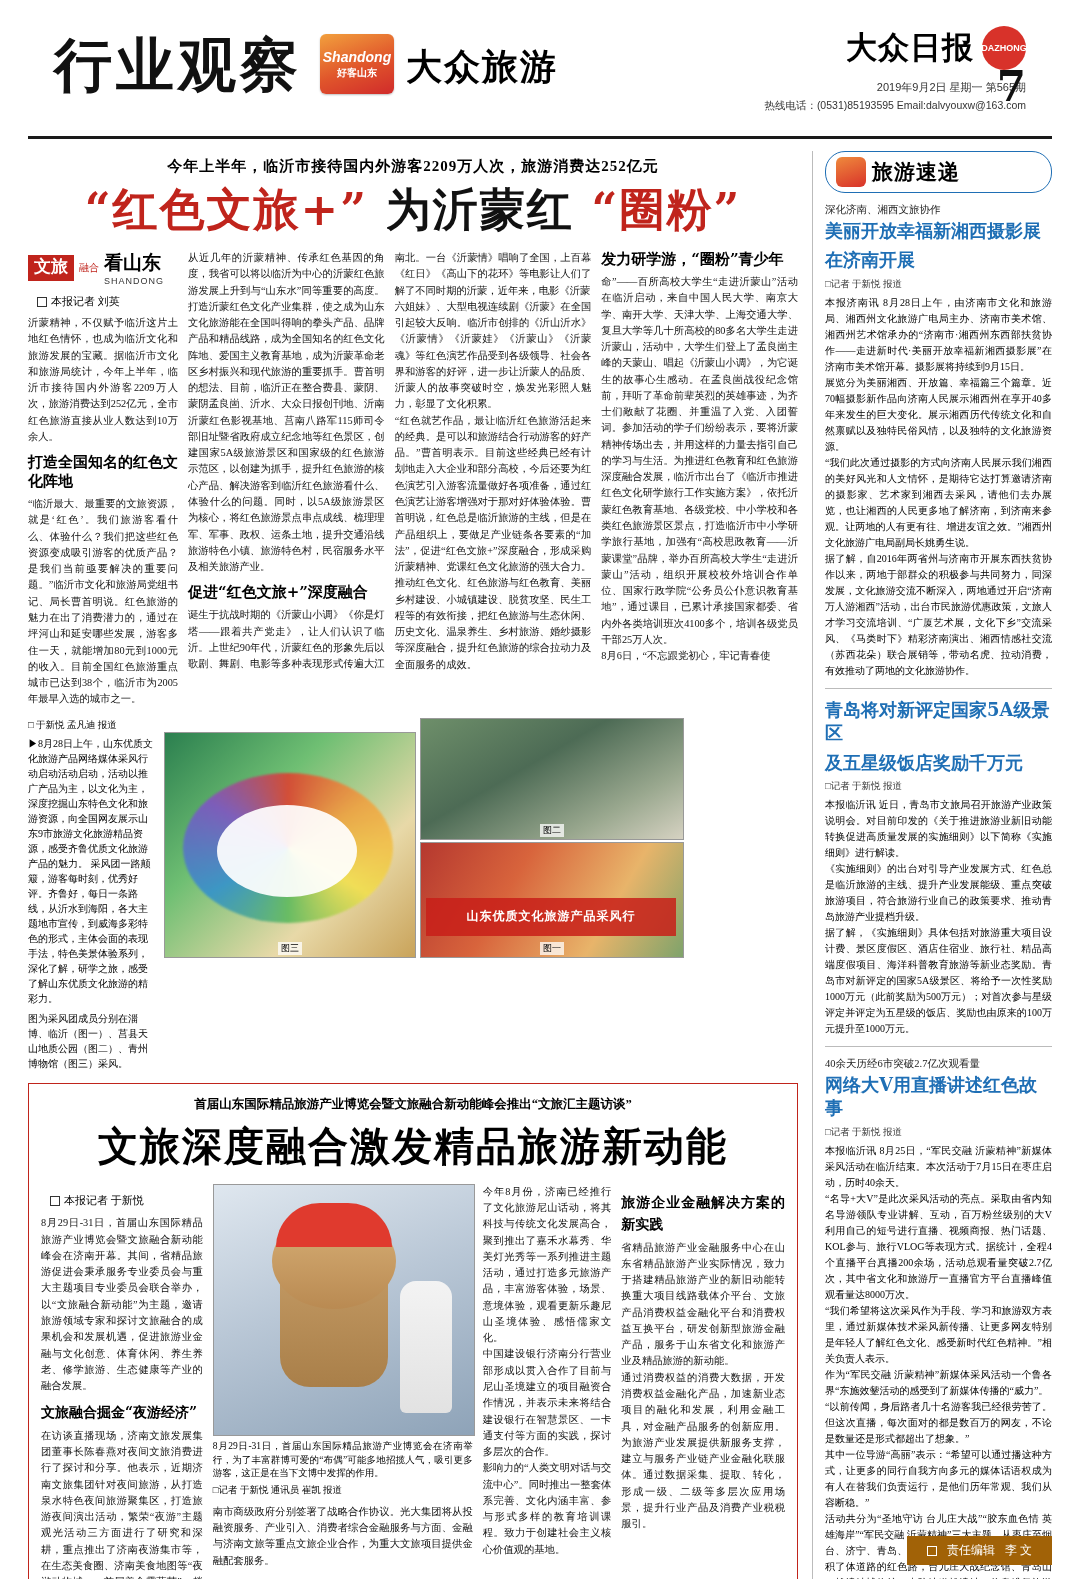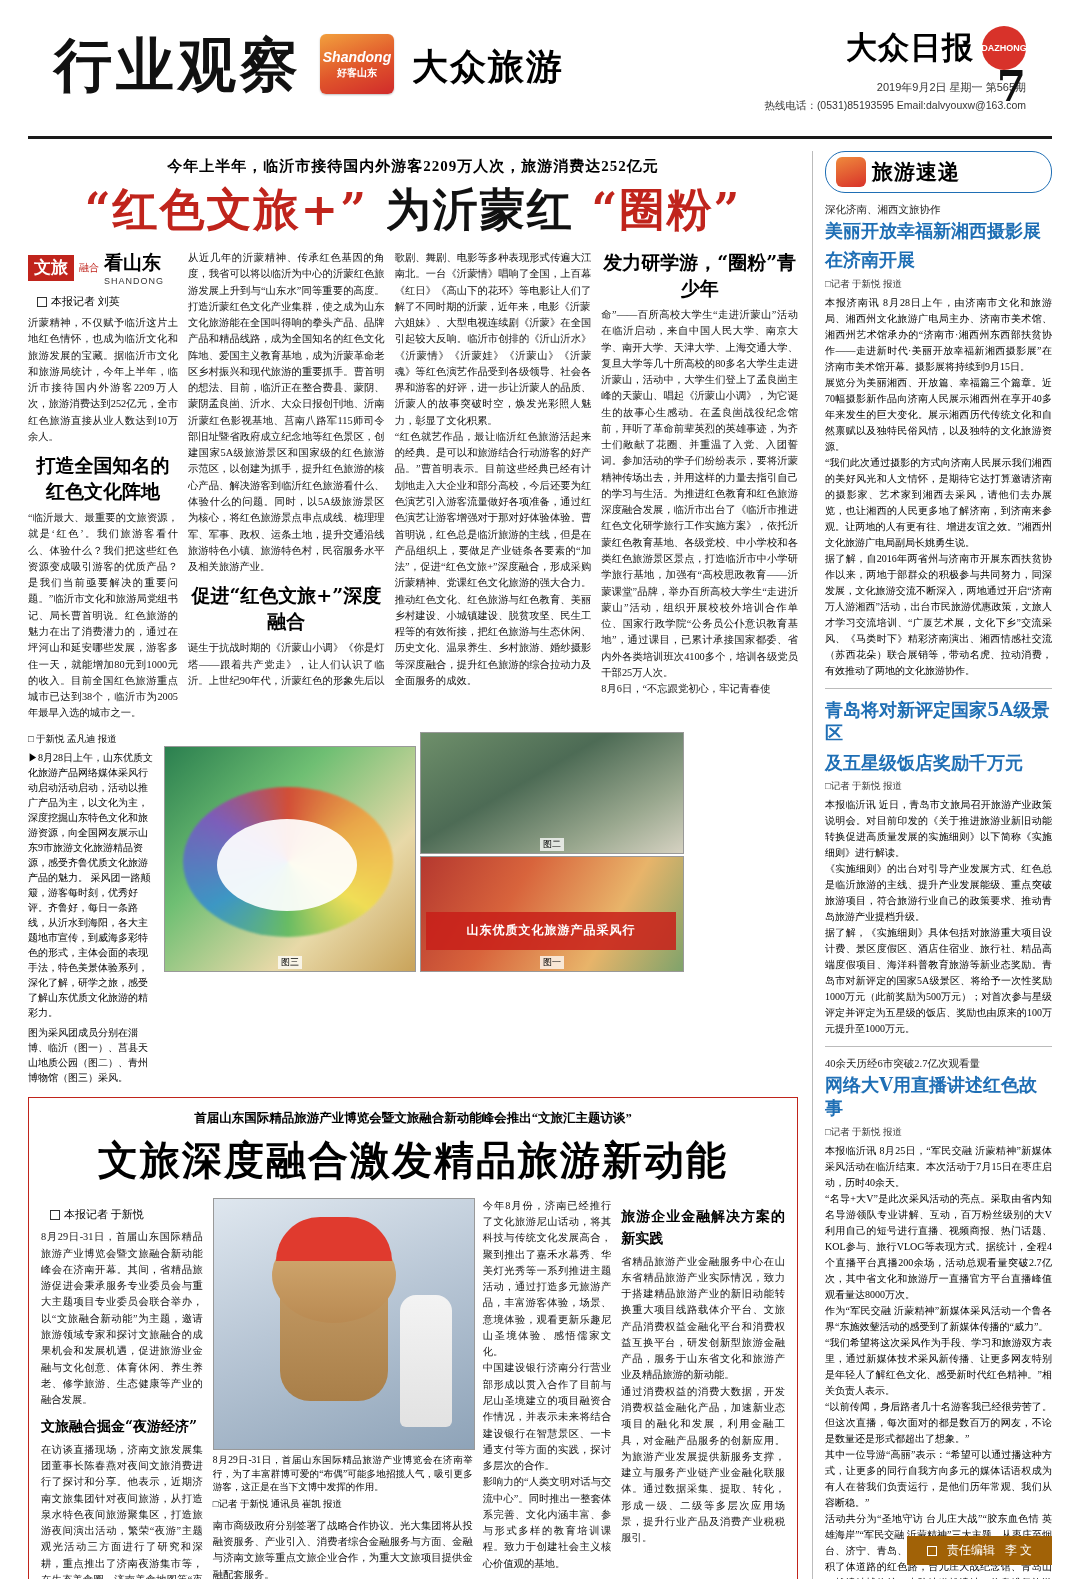--- a/index.html
+++ b/index.html
@@ -22,21 +22,21 @@
   .sd-badge{
     width:74px;height:60px;border-radius:6px;
     background:linear-gradient(160deg,#f2a03d 0%,#e0552b 55%,#d02b2b 100%);
     color:#fff;display:flex;flex-direction:column;align-items:center;justify-content:center;
     font-size:11px;line-height:1.15;font-weight:700;letter-spacing:0;
     box-shadow:0 1px 2px rgba(0,0,0,.25);
   }
   .sd-badge .en{font-family:"Liberation Sans",sans-serif;font-size:14px;font-style:italic;}
   .sd-badge .cn{font-size:10px;margin-top:2px;}
   .mast-sub{
-    font-family:"DejaVu Serif",serif;font-size:36px;font-weight:700;margin-left:18px;letter-spacing:2px;
+    font-family:"DejaVu Serif",serif;font-size:36px;font-weight:700;margin-left:12px;letter-spacing:2px;
     position:relative;top:-2px;
   }
   .mast-right{position:absolute;right:26px;top:26px;text-align:right;}
   .paper-brand{display:flex;align-items:center;justify-content:flex-end;}
   .paper-name{font-family:"DejaVu Serif",serif;font-size:31px;font-weight:700;letter-spacing:1px;}
   .paper-mark{
     width:44px;height:44px;margin-left:8px;border-radius:50%;
     background:#d8322a;color:#fff;display:flex;align-items:center;justify-content:center;
     font-family:"Liberation Sans",sans-serif;font-size:9px;font-weight:700;
   }
@@ -57,27 +57,27 @@
   .lead-head{
     text-align:center;font-family:"DejaVu Serif",serif;font-weight:700;
     font-size:45px;letter-spacing:2px;color:#111;margin:4px 0 10px;
   }
   .lead-head .red{color:#c0241c;}
 
   
   .lead-body{display:flex;gap:10px;margin-top:4px;}
   .lead-left{width:150px;}
   .wl-logo{display:flex;align-items:center;gap:5px;}
-  .wl-box{background:#c0241c;color:#fff;font-size:17px;font-weight:700;padding:4px 6px;line-height:1.1;font-family:Liberation Serif, serif;}
+  .wl-box{background:#c0241c;color:#fff;font-size:17px;font-weight:700;padding:4px 6px;line-height:1.1;font-family:Liberation Mono, monospace;}
   .wl-ronghe{font-size:10px;color:#c0241c;line-height:1.05;text-align:center;}
   .wl-kan{font-family:"DejaVu Serif",serif;font-size:19px;font-weight:700;}
   .wl-en{font-family:"Liberation Sans",sans-serif;font-size:9px;letter-spacing:1px;color:#333;}
   .byline{font-size:11px;margin:8px 0 6px;display:flex;align-items:center;gap:4px;padding-left:9px;}
   .sqbox{display:inline-block;width:8px;height:8px;border:1px solid #333;}
-  .sub-h{font-size:19px;font-weight:700;margin:8px 0 5px;font-family:"DejaVu Serif",serif;text-align:center;}
+  .sub-h{font-size:15px;font-weight:700;margin:8px 0 5px;font-family:"DejaVu Serif",serif;}
   .txt{font-size:10.3px;line-height:1.58;text-align:justify;color:#111;}
   .cols3{column-count:3;column-gap:10px;}
 
   
   .photo-row{display:flex;gap:8px;margin-top:10px;align-items:flex-start;}
   .photo-cap{width:128px;font-size:10px;line-height:1.5;}
   .photo-grid{flex:1;position:relative;height:250px;}
   .ph{position:absolute;border:1px solid #999;overflow:hidden;}
   .ph-label{position:absolute;bottom:2px;left:50%;transform:translateX(-50%);font-size:9px;background:rgba(255,255,255,.75);padding:0 3px;}
   .p1{left:0;top:14px;width:250px;height:224px;
@@ -305,22 +305,22 @@
         <div class="side-txt">据了解，《实施细则》具体包括对旅游重大项目设计费、景区度假区、酒店住宿业、旅行社、精品高端度假项目、海洋科普教育旅游等新业态奖励。青岛市对新评定的国家5A级景区、将给予一次性奖励1000万元（此前奖励为500万元）；对首次参与星级评定并评定为五星级的饭店、奖励也由原来的100万元提升至1000万元。</div>
       </div>
       <hr class="side-hr">
 
       <div>
         <div class="side-kicker">40余天历经6市突破2.7亿次观看量</div>
         <div class="side-h blue">网络大V用直播讲述红色故事</div>
         <div class="side-by">□记者  于新悦  报道</div>
         <div class="side-txt">本报临沂讯  8月25日，“军民交融 沂蒙精神”新媒体采风活动在临沂结束。本次活动于7月15日在枣庄启动，历时40余天。</div>
         <div class="side-txt">“名导+大V”是此次采风活动的亮点。采取由省内知名导游领队专业讲解、互动，百万粉丝级别的大V利用自己的短号进行直播、视频商报、热门话题、KOL参与、旅行VLOG等表现方式。据统计，全程4个直播平台真播200余场，活动总观看量突破2.7亿次，其中省文化和旅游厅一直播官方平台直播峰值观看量达8000万次。</div>
+        <div class="side-txt">“我们希望将这次采风作为手段、学习和旅游双方表里，通过新媒体技术采风新传播、让更多网友特别是年轻人了解红色文化、感受新时代红色精神。”相关负责人表示。</div>
         <div class="side-txt">作为“军民交融 沂蒙精神”新媒体采风活动一个鲁各界“东施效颦活动的感受到了新媒体传播的“威力”。</div>
-        <div class="side-txt">“我们希望将这次采风作为手段、学习和旅游双方表里，通过新媒体技术采风新传播、让更多网友特别是年轻人了解红色文化、感受新时代红色精神。”相关负责人表示。</div>
         <div class="side-txt">“以前传闻，身后路者几十名游客我已经很劳苦了。但这次直播，每次面对的都是数百万的网友，不论是数量还是形式都超出了想象。”</div>
         <div class="side-txt">其中一位导游“高丽”表示：“希望可以通过播这种方式，让更多的同行自我方向多元的媒体话语权成为有人在替我们负责运行，是他们历年常观、我们从容断稳。”</div>
         <div class="side-txt">活动共分为“圣地守访 台儿庄大战”“胶东血色情 英雄海岸”“军民交融 沂蒙精神”三大主题，从枣庄至烟台、济宁、青岛、威海、烟台、临沂六个城市，累积了体道路的红色路，台儿庄大战纪念馆、青岛山一战遗址博物馆、南陈地道战遗址、信息维复旅游区、沂蒙红色影视基地等近40个红色文化基地。</div>
 
       </div>
 
     </div>
   </div>
 
   <div class="footer">

